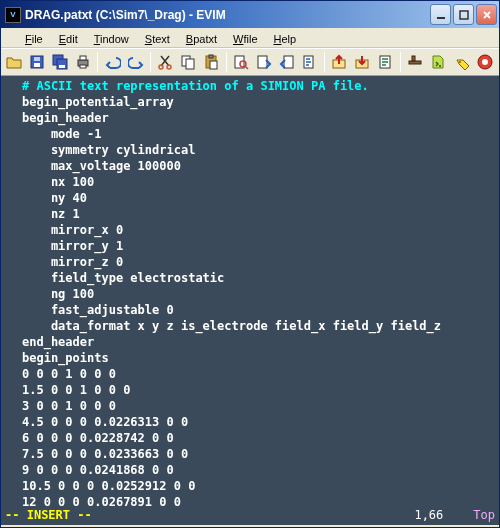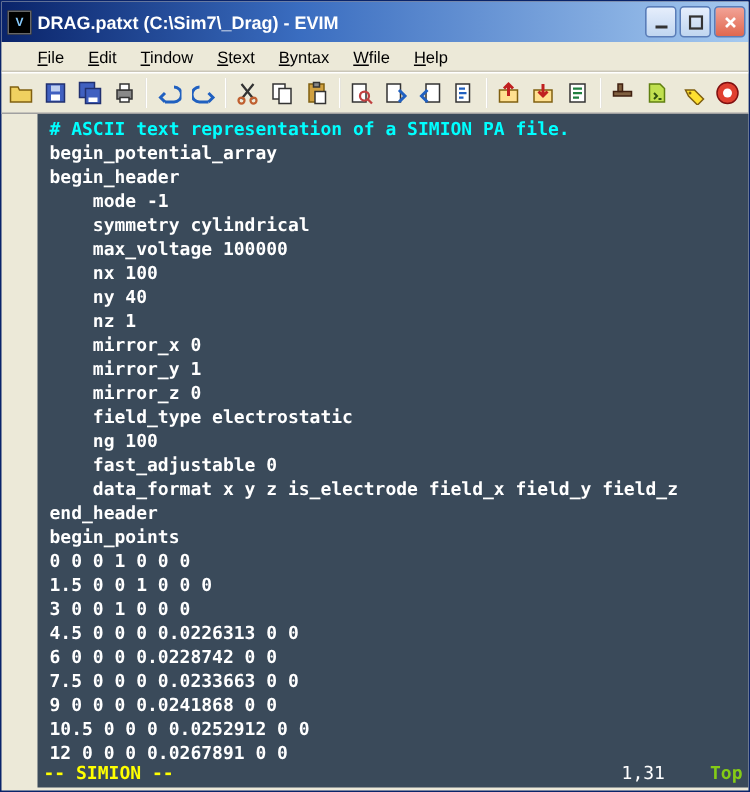--- a/index.html
+++ b/index.html
@@ -77,38 +77,37 @@
   .spacer { flex:1; }
 
   .editor {
     height: calc(100% - 27px - 20px - 28px - 2px);
     background: #3a4a5a;
     color: #fff;
     font-family: "Lucida Console", "Consolas", monospace;
     font-size: 12px;
     font-weight: bold;
     line-height: 16px;
-    padding: 2px 8px;
+    padding: 2px 21px;
     position: relative;
     white-space: pre;
     overflow: hidden;
-    margin-left: 24px;
   }
   .editor .comment { color: #00ffff; }
   .statusbar {
     position: absolute;
     bottom: 2px; left: 4px; right: 4px;
     color: #ffff00;
     font-weight: bold;
     display: flex;
   }
   .statusbar .dashes { color:#ffff00; }
   .statusbar .mode { color:#ffff00; }
   .statusbar .pos { margin-left: auto; margin-right: 30px; color:#fff; font-weight:normal;}
-  .statusbar .scroll { color:#84cc16; font-weight:bold;}
+  .statusbar .scroll { color:#f0abfc; font-weight:normal;}
 </style>
 </head>
 <body>
 
 <div class="titlebar">
   <div class="app-icon">V</div>
   <div class="title">DRAG.patxt (C:\Sim7\_Drag) - EVIM</div>
   <div class="window-controls">
     <div class="wbtn">
       <svg viewBox="0 0 10 10">
@@ -126,21 +125,21 @@
         </svg>
     </div>
   </div>
 </div>
 
 <div class="menubar">
   <div class="menuitem"><span class="ul">F</span><span id="mf">ile</span></div>
   <div class="menuitem"><span class="ul">E</span><span id="me">dit</span></div>
   <div class="menuitem"><span class="ul">T</span><span id="mt">indow</span></div>
   <div class="menuitem"><span class="ul">S</span><span id="ms">text</span></div>
-  <div class="menuitem"><span class="ul">B</span><span id="mb">yntax</span></div>
+  <div class="menuitem"><span class="ul">B</span><span id="mb">patxt</span></div>
   <div class="menuitem"><span class="ul">W</span><span id="mw">file</span></div>
   <div class="menuitem"><span class="ul">H</span><span id="mh">elp</span></div>
 </div>
 
 <div class="toolbar">
   <div class="tbtn">
       <svg viewBox="0 0 16 16">
         <path d="M1 4h5l1 2h8v8H1z" fill="#f0d060" stroke="#806010"></path>
       </svg>
     </div>
@@ -293,17 +292,17 @@
 0 0 0 1 0 0 0
 1.5 0 0 1 0 0 0
 3 0 0 1 0 0 0
 4.5 0 0 0 0.0226313 0 0
 6 0 0 0 0.0228742 0 0
 7.5 0 0 0 0.0233663 0 0
 9 0 0 0 0.0241868 0 0
 10.5 0 0 0 0.0252912 0 0
 12 0 0 0 0.0267891 0 0</span>
   <div class="statusbar">
-    <span class="dashes">-- </span><span class="mode">SIMION</span><span class="dashes"> --</span>
-    <span class="pos">1,31</span>
+    <span class="dashes">-- </span><span class="mode">INSERT</span><span class="dashes"> --</span>
+    <span class="pos">1,66</span>
     <span class="scroll">Top</span>
   </div>
 </div>
 
 </body></html>

